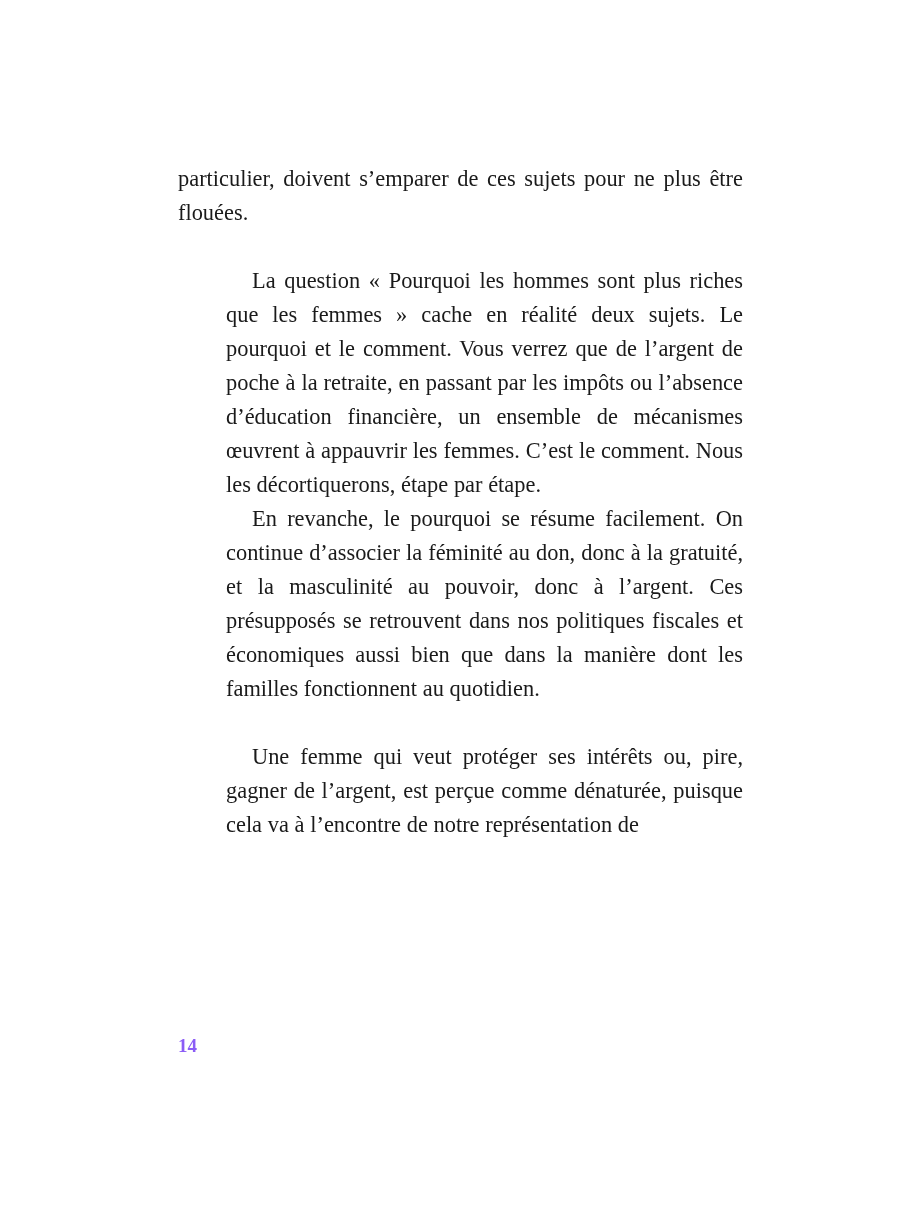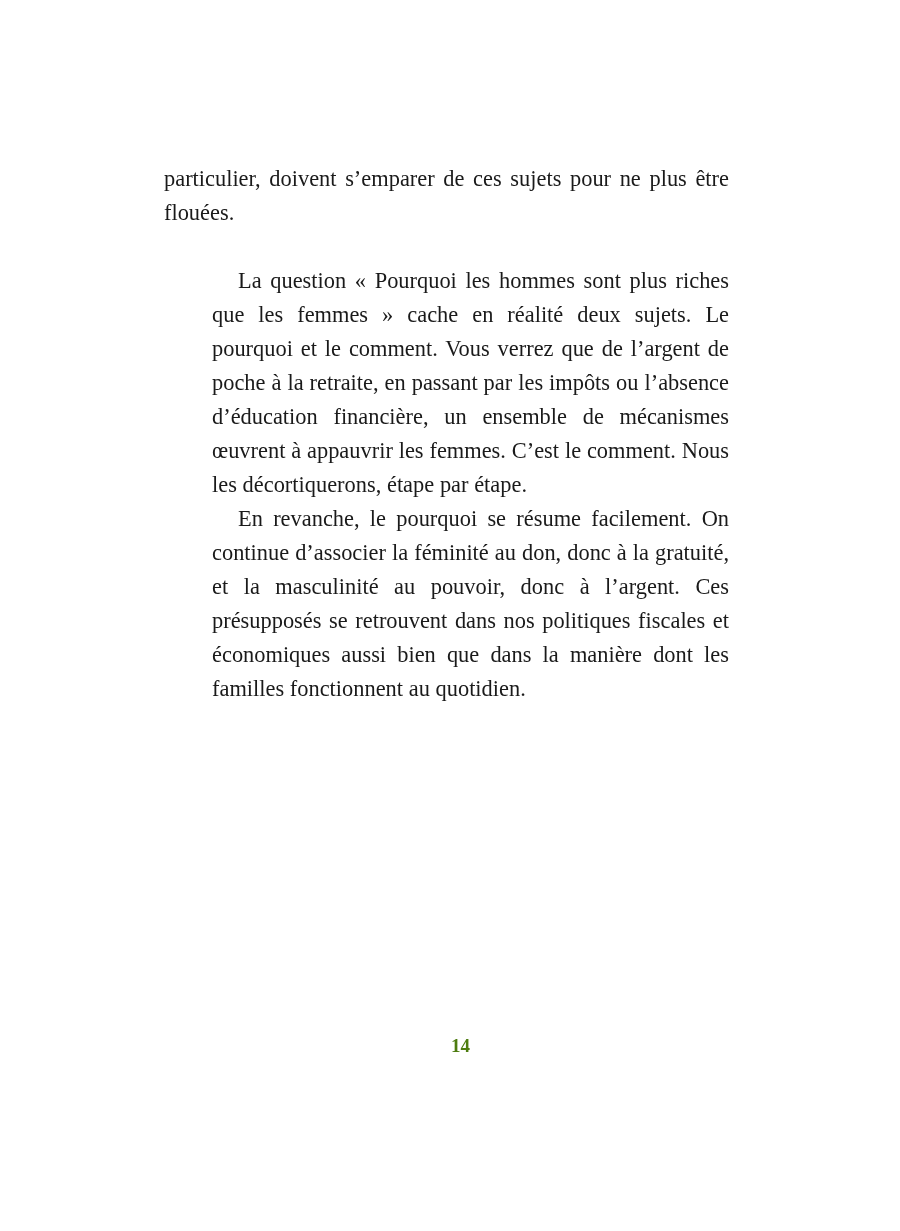--- a/index.html
+++ b/index.html
@@ -17,21 +17,21 @@
 
   .page {
     position: relative;
     width: 900px;
     height: 1231px;
     background: #ffffff;
   }
 
   .text-block {
     position: absolute;
-    left: 164px;
+    left: 178px;
     top: 162px;
     width: 565px;
   }
 
   .para {
     margin: 0;
     font-size: 22.4px;
     line-height: 34px;
     text-align: justify;
     text-justify: inter-word;
@@ -53,44 +53,45 @@
   .para-group + .para-group {
     margin-top: 34px;
     margin-left: 48px;
   }
 
   .page-number {
     position: absolute;
     left: 178px;
     top: 1032px;
     width: 565px;
-    text-align: center;
+    text-align: left;
     font-size: 19px;
     font-weight: bold;
     line-height: 28px;
-    color: #4d7c0f;
+    color: #8b5cf6;
     font-family: "Liberation Serif", "DejaVu Serif", serif;
   }
 </style>
 </head>
 <body>
 
 <div class="page">
 
   <div class="text-block">
 
     <div class="para-group">
       <p class="para noindent">particulier, doivent s’emparer de ces sujets pour ne plus être flouées.</p>
     </div>
 
     <div class="para-group">
       <p class="para indent">La question « Pourquoi les hommes sont plus riches que les femmes » cache en réalité deux sujets. Le pourquoi et le comment. Vous verrez que de l’argent de poche à la retraite, en passant par les impôts ou l’absence d’éducation financière, un ensemble de mécanismes œuvrent à appauvrir les femmes. C’est le comment. Nous les décortiquerons, étape par étape.</p>
       <p class="para indent">En revanche, le pourquoi se résume facilement. On continue d’associer la féminité au don, donc à la gratuité, et la masculinité au pouvoir, donc à l’argent. Ces présupposés se retrouvent dans nos politiques fiscales et économiques aussi bien que dans la manière dont les familles fonctionnent au quotidien.</p>
     </div>
 
     <div class="para-group">
+      <p class="para indent">Une femme qui veut protéger ses intérêts ou, pire, gagner de l’argent, est perçue comme dénaturée, puisque cela va à l’encontre de notre représentation de</p>
     </div>
 
   </div>
 
   <div class="page-number">14</div>
 
 </div>
 
 </body></html>

